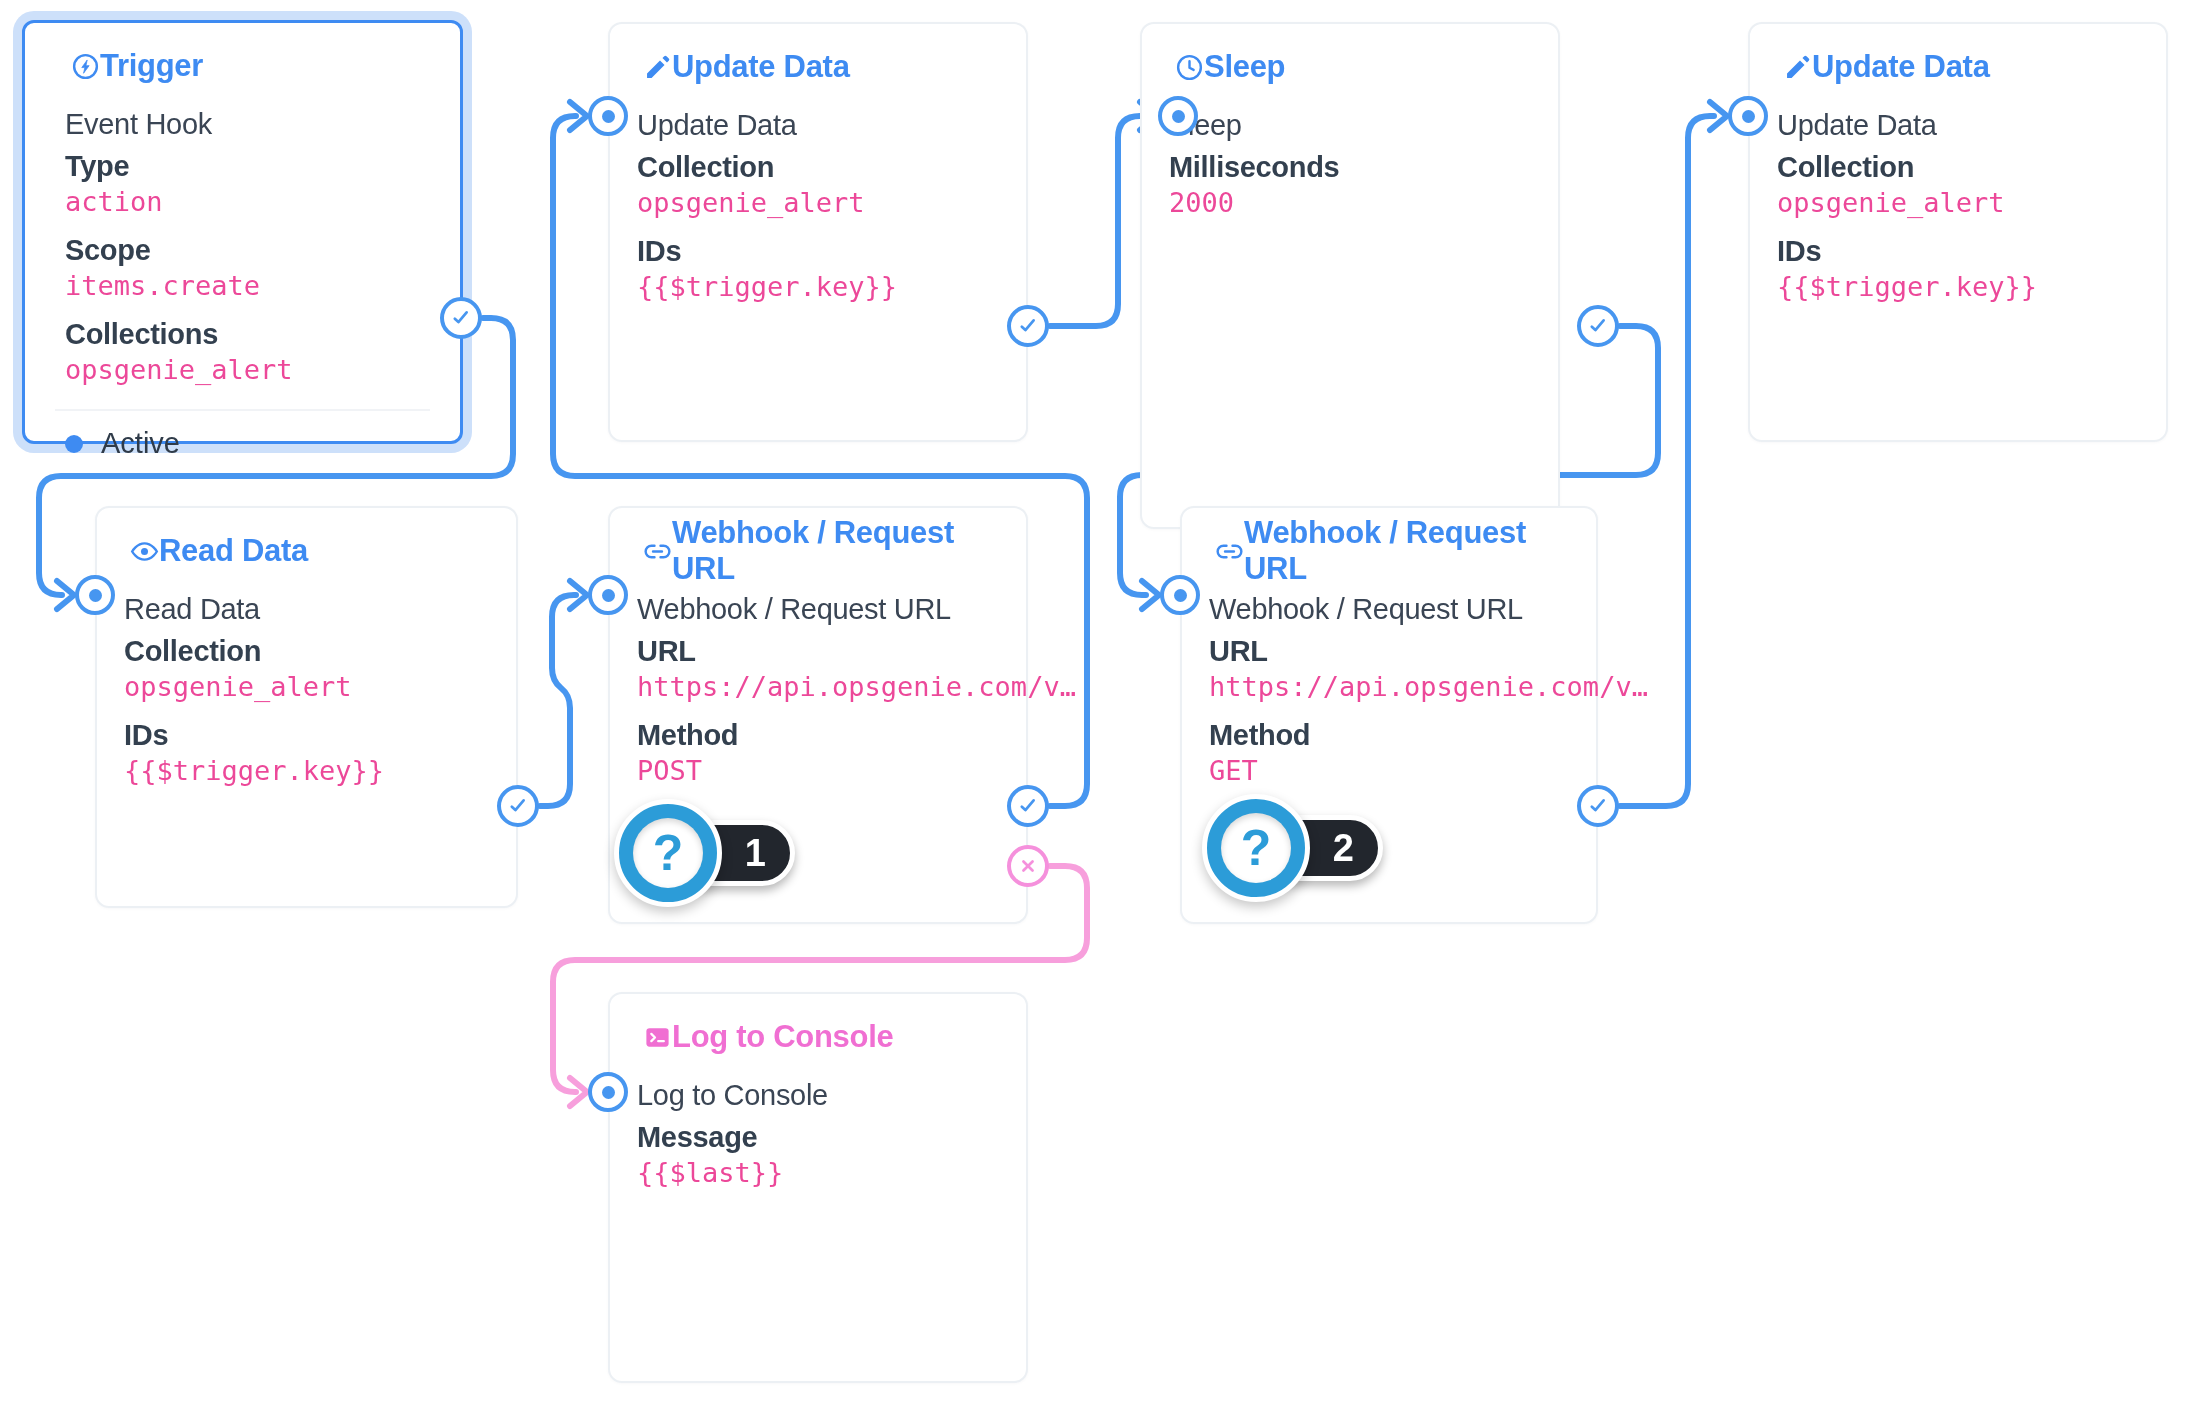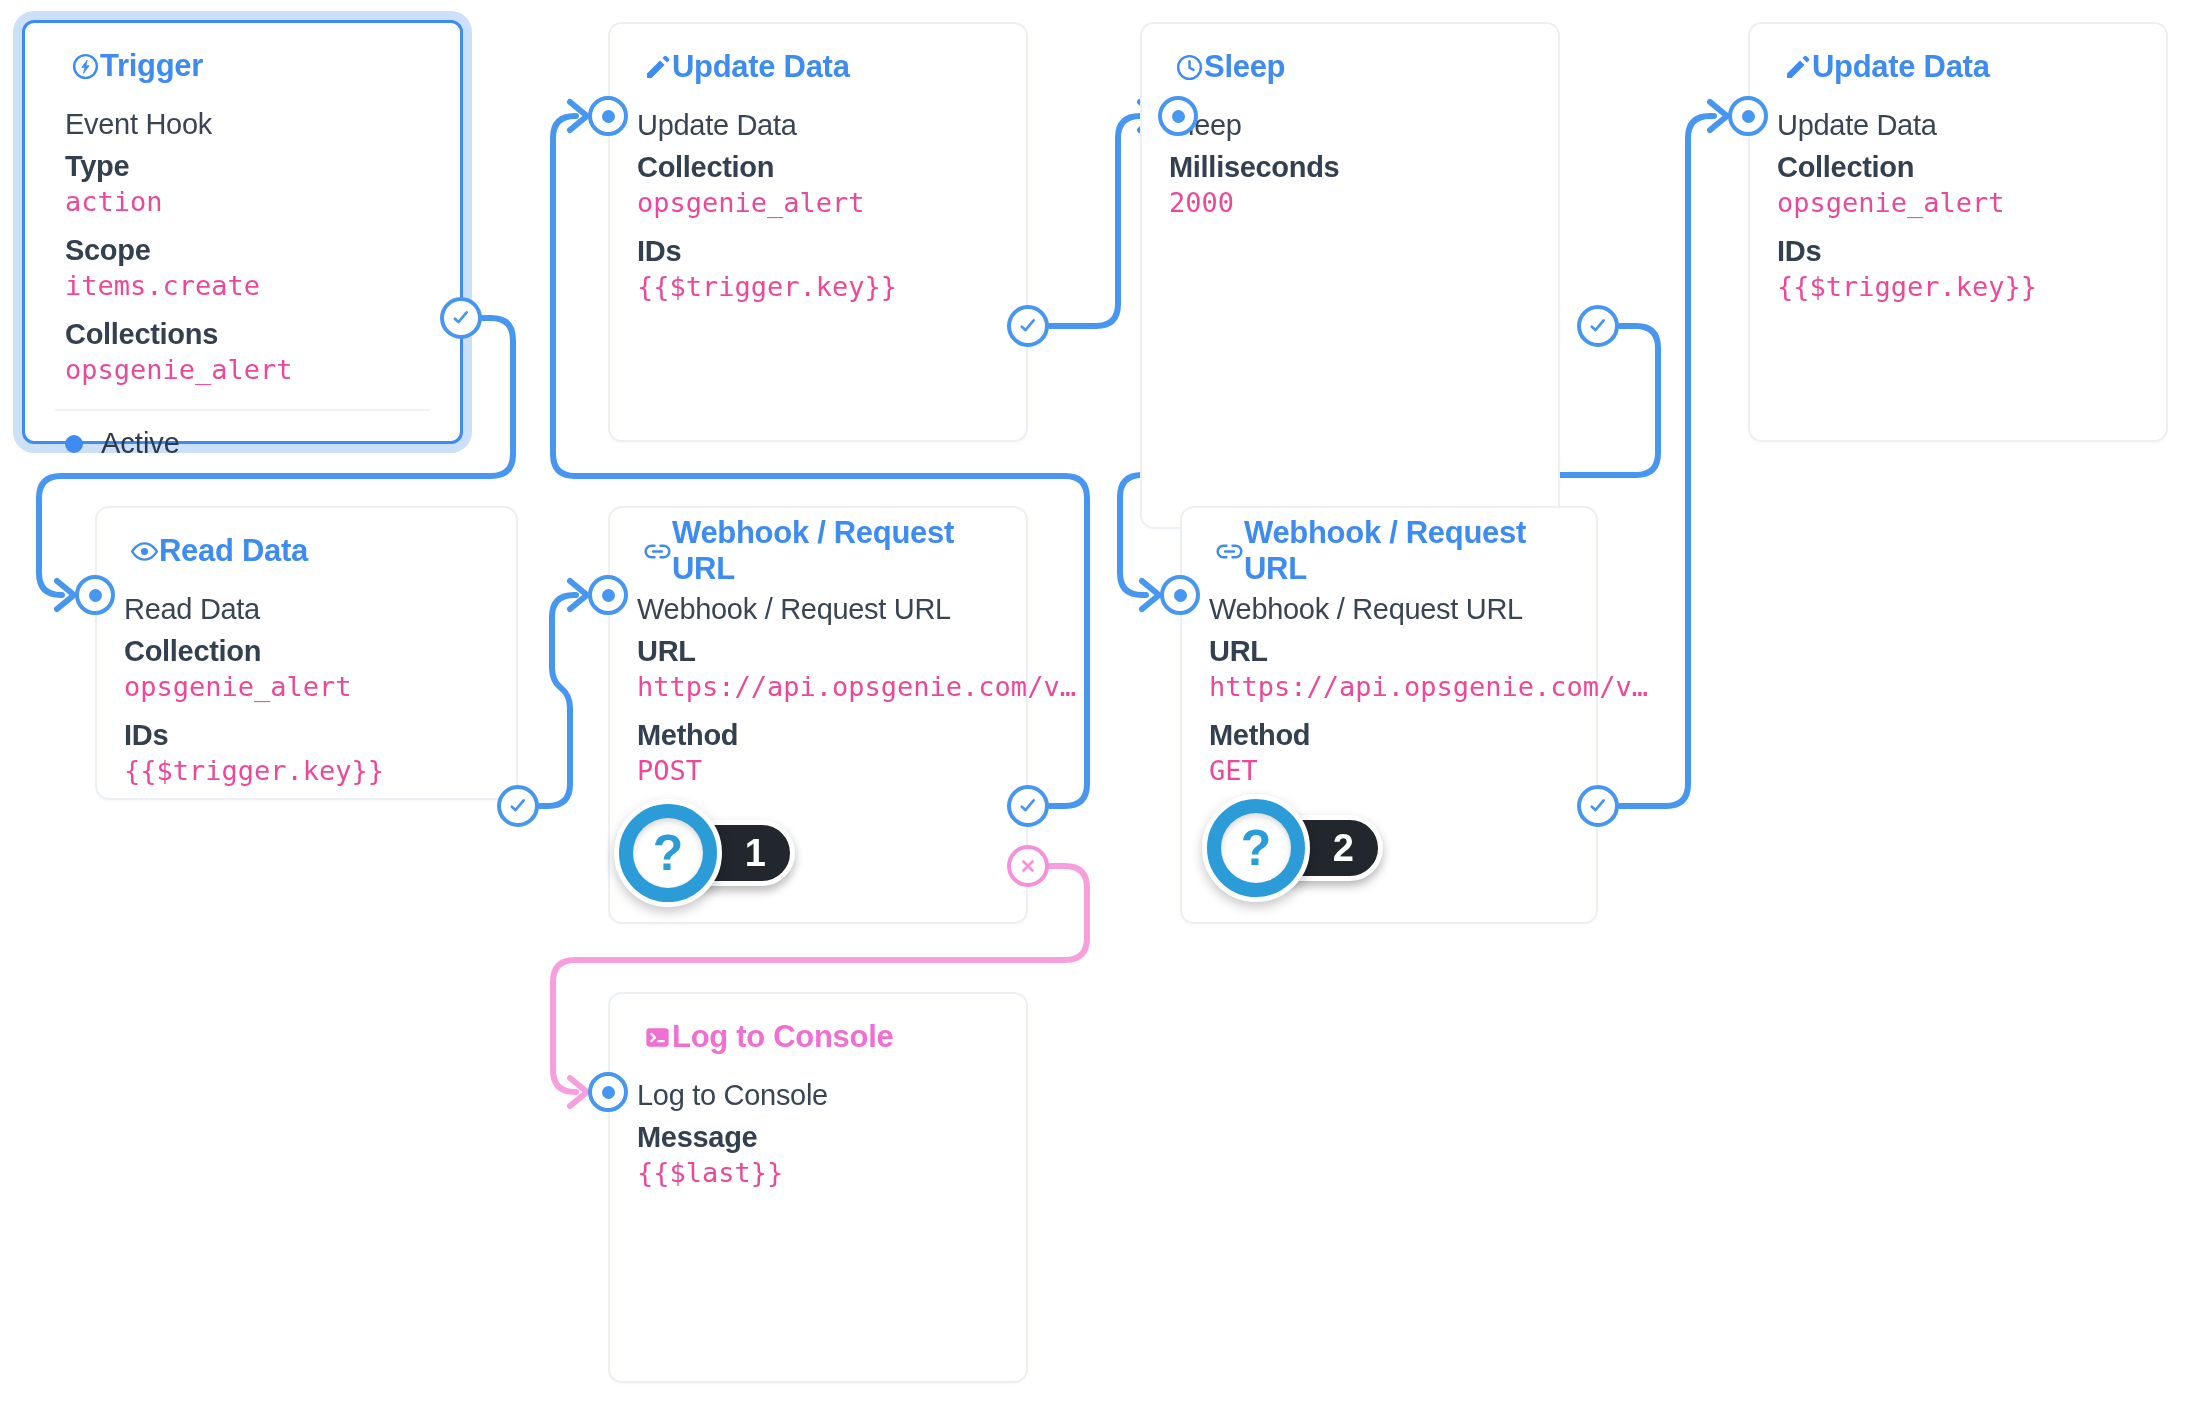--- a/index.html
+++ b/index.html
@@ -177,21 +177,21 @@
         </svg>
       <span>Update Data</span>
     </div>
     <div class="nm">Update Data</div>
     <div class="lbl">Collection</div>
     <div class="val">opsgenie_alert</div>
     <div class="lbl">IDs</div>
     <div class="val">{{$trigger.key}}</div>
   </div>
 
-  <div class="node" style="left:95px;top:506px;width:423px;height:294px;">
+  <div class="node" style="left:95px;top:506px;width:423px;height:402px;">
     <div class="ttl">
       <svg class="icn" style="color:#3e8bf2">
           <use href="#sym-eye"></use>
         </svg>
       <span>Read Data</span>
     </div>
     <div class="nm">Read Data</div>
     <div class="lbl">Collection</div>
     <div class="val">opsgenie_alert</div>
     <div class="lbl">IDs</div>

